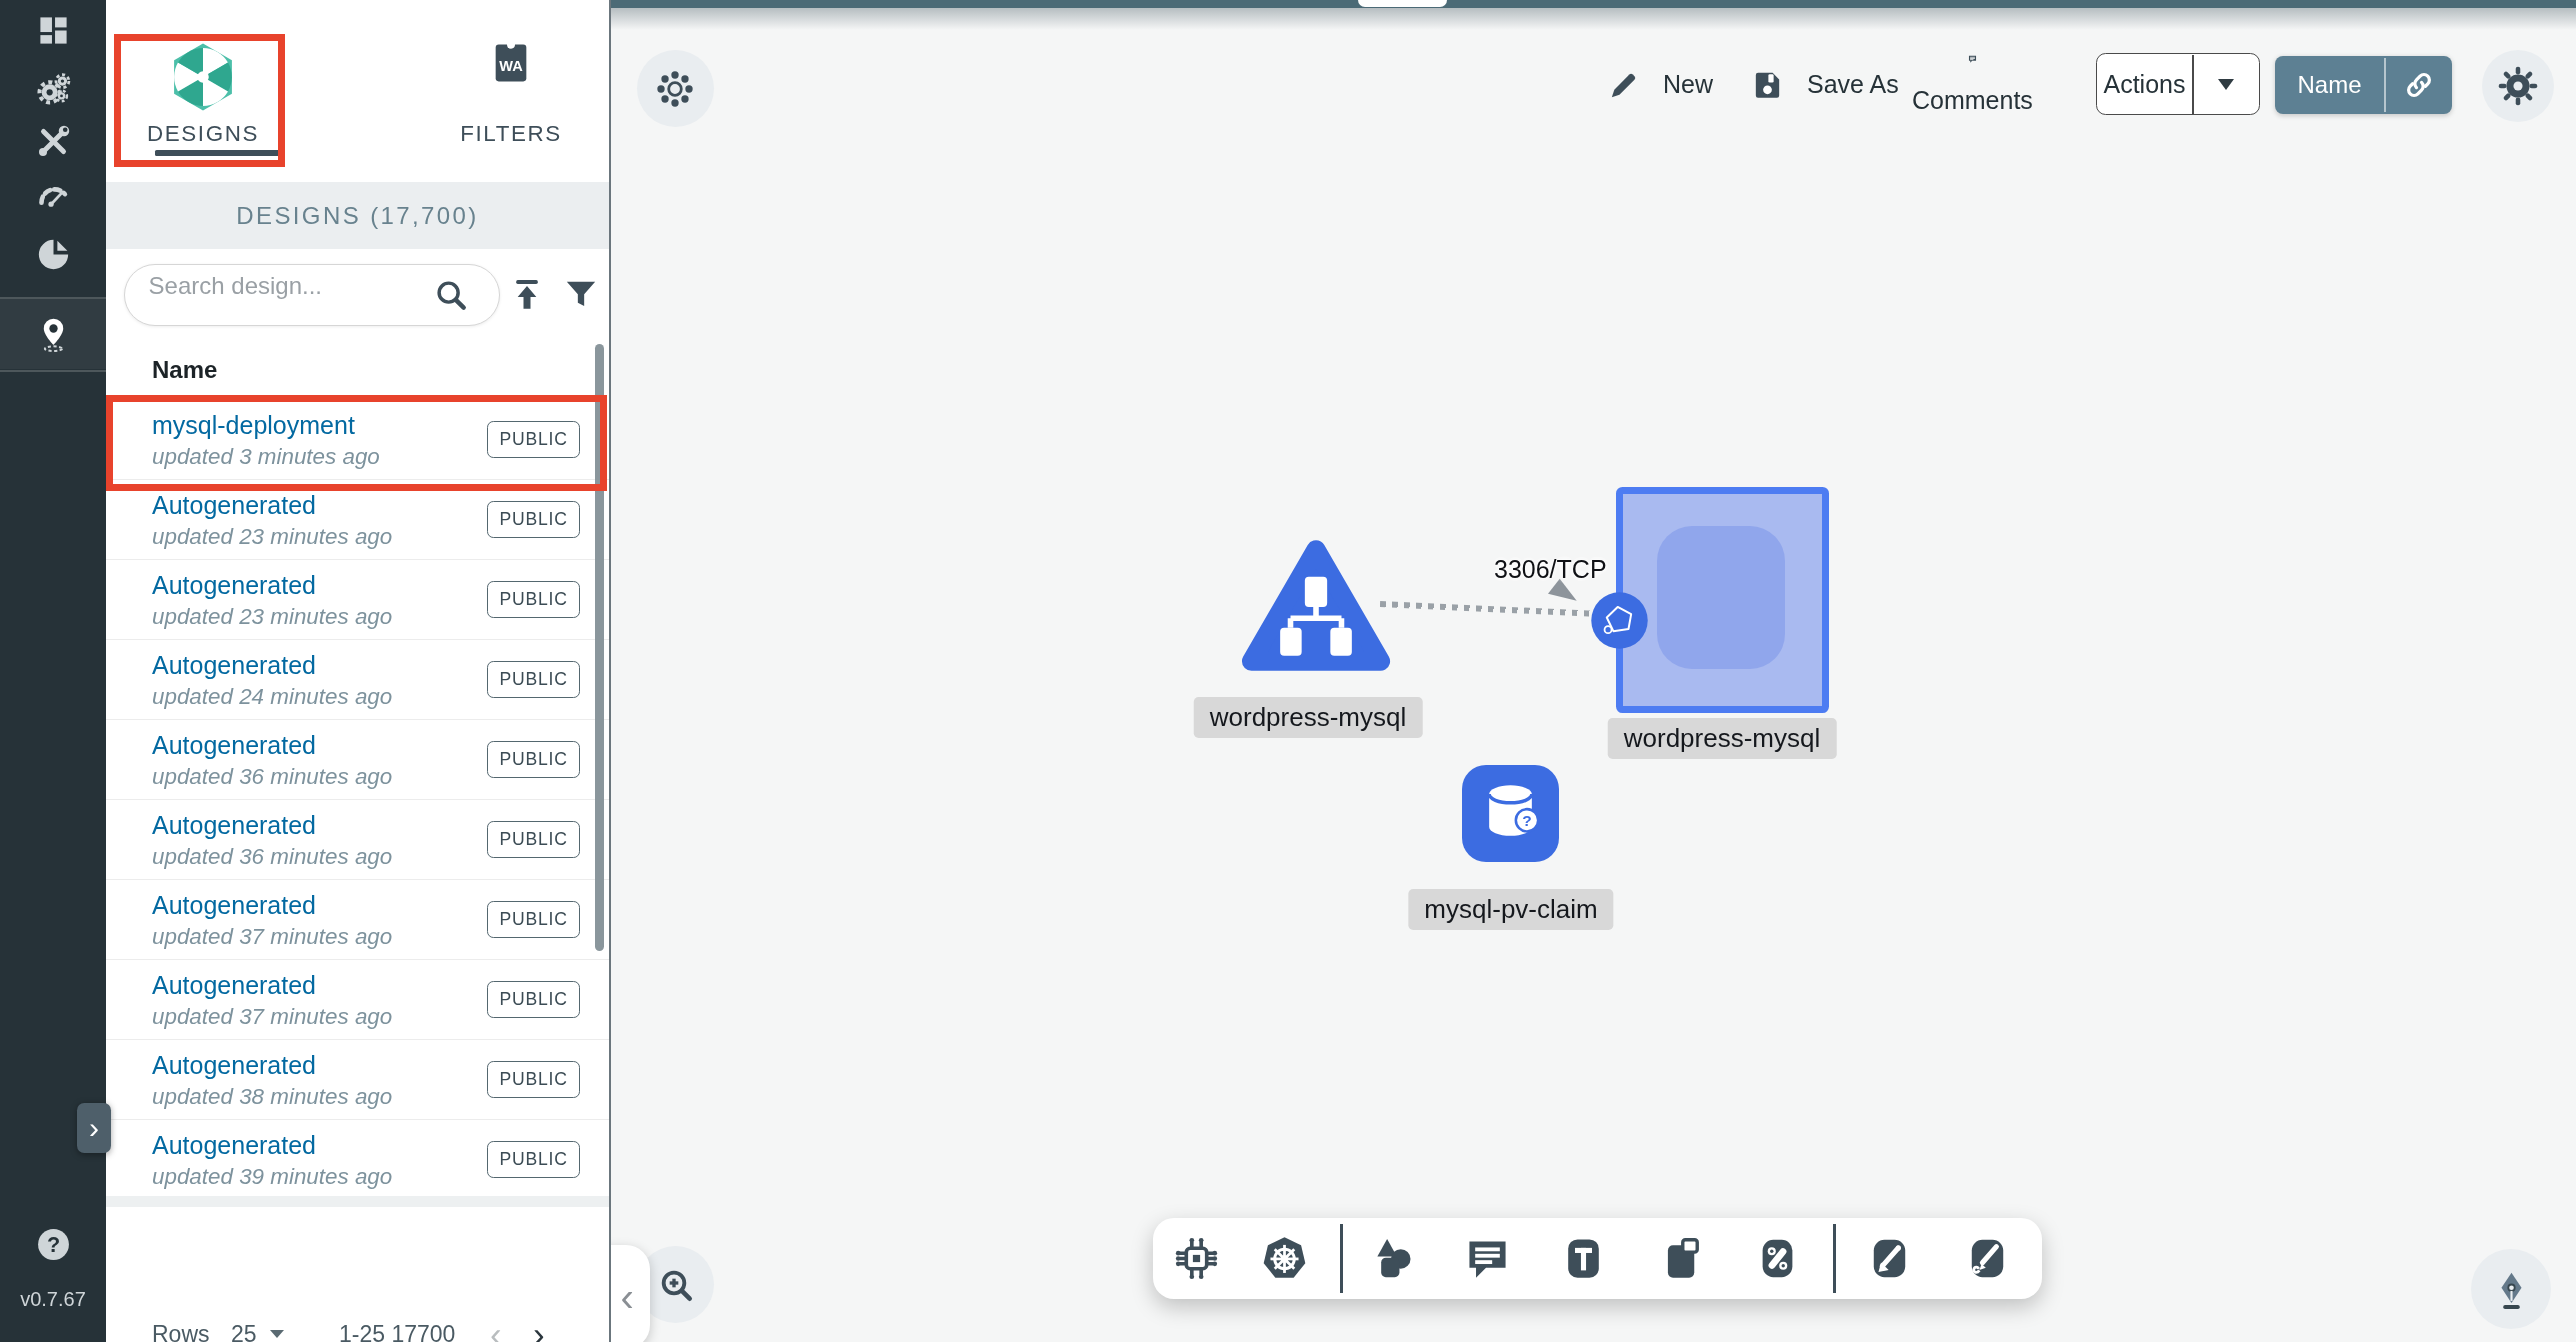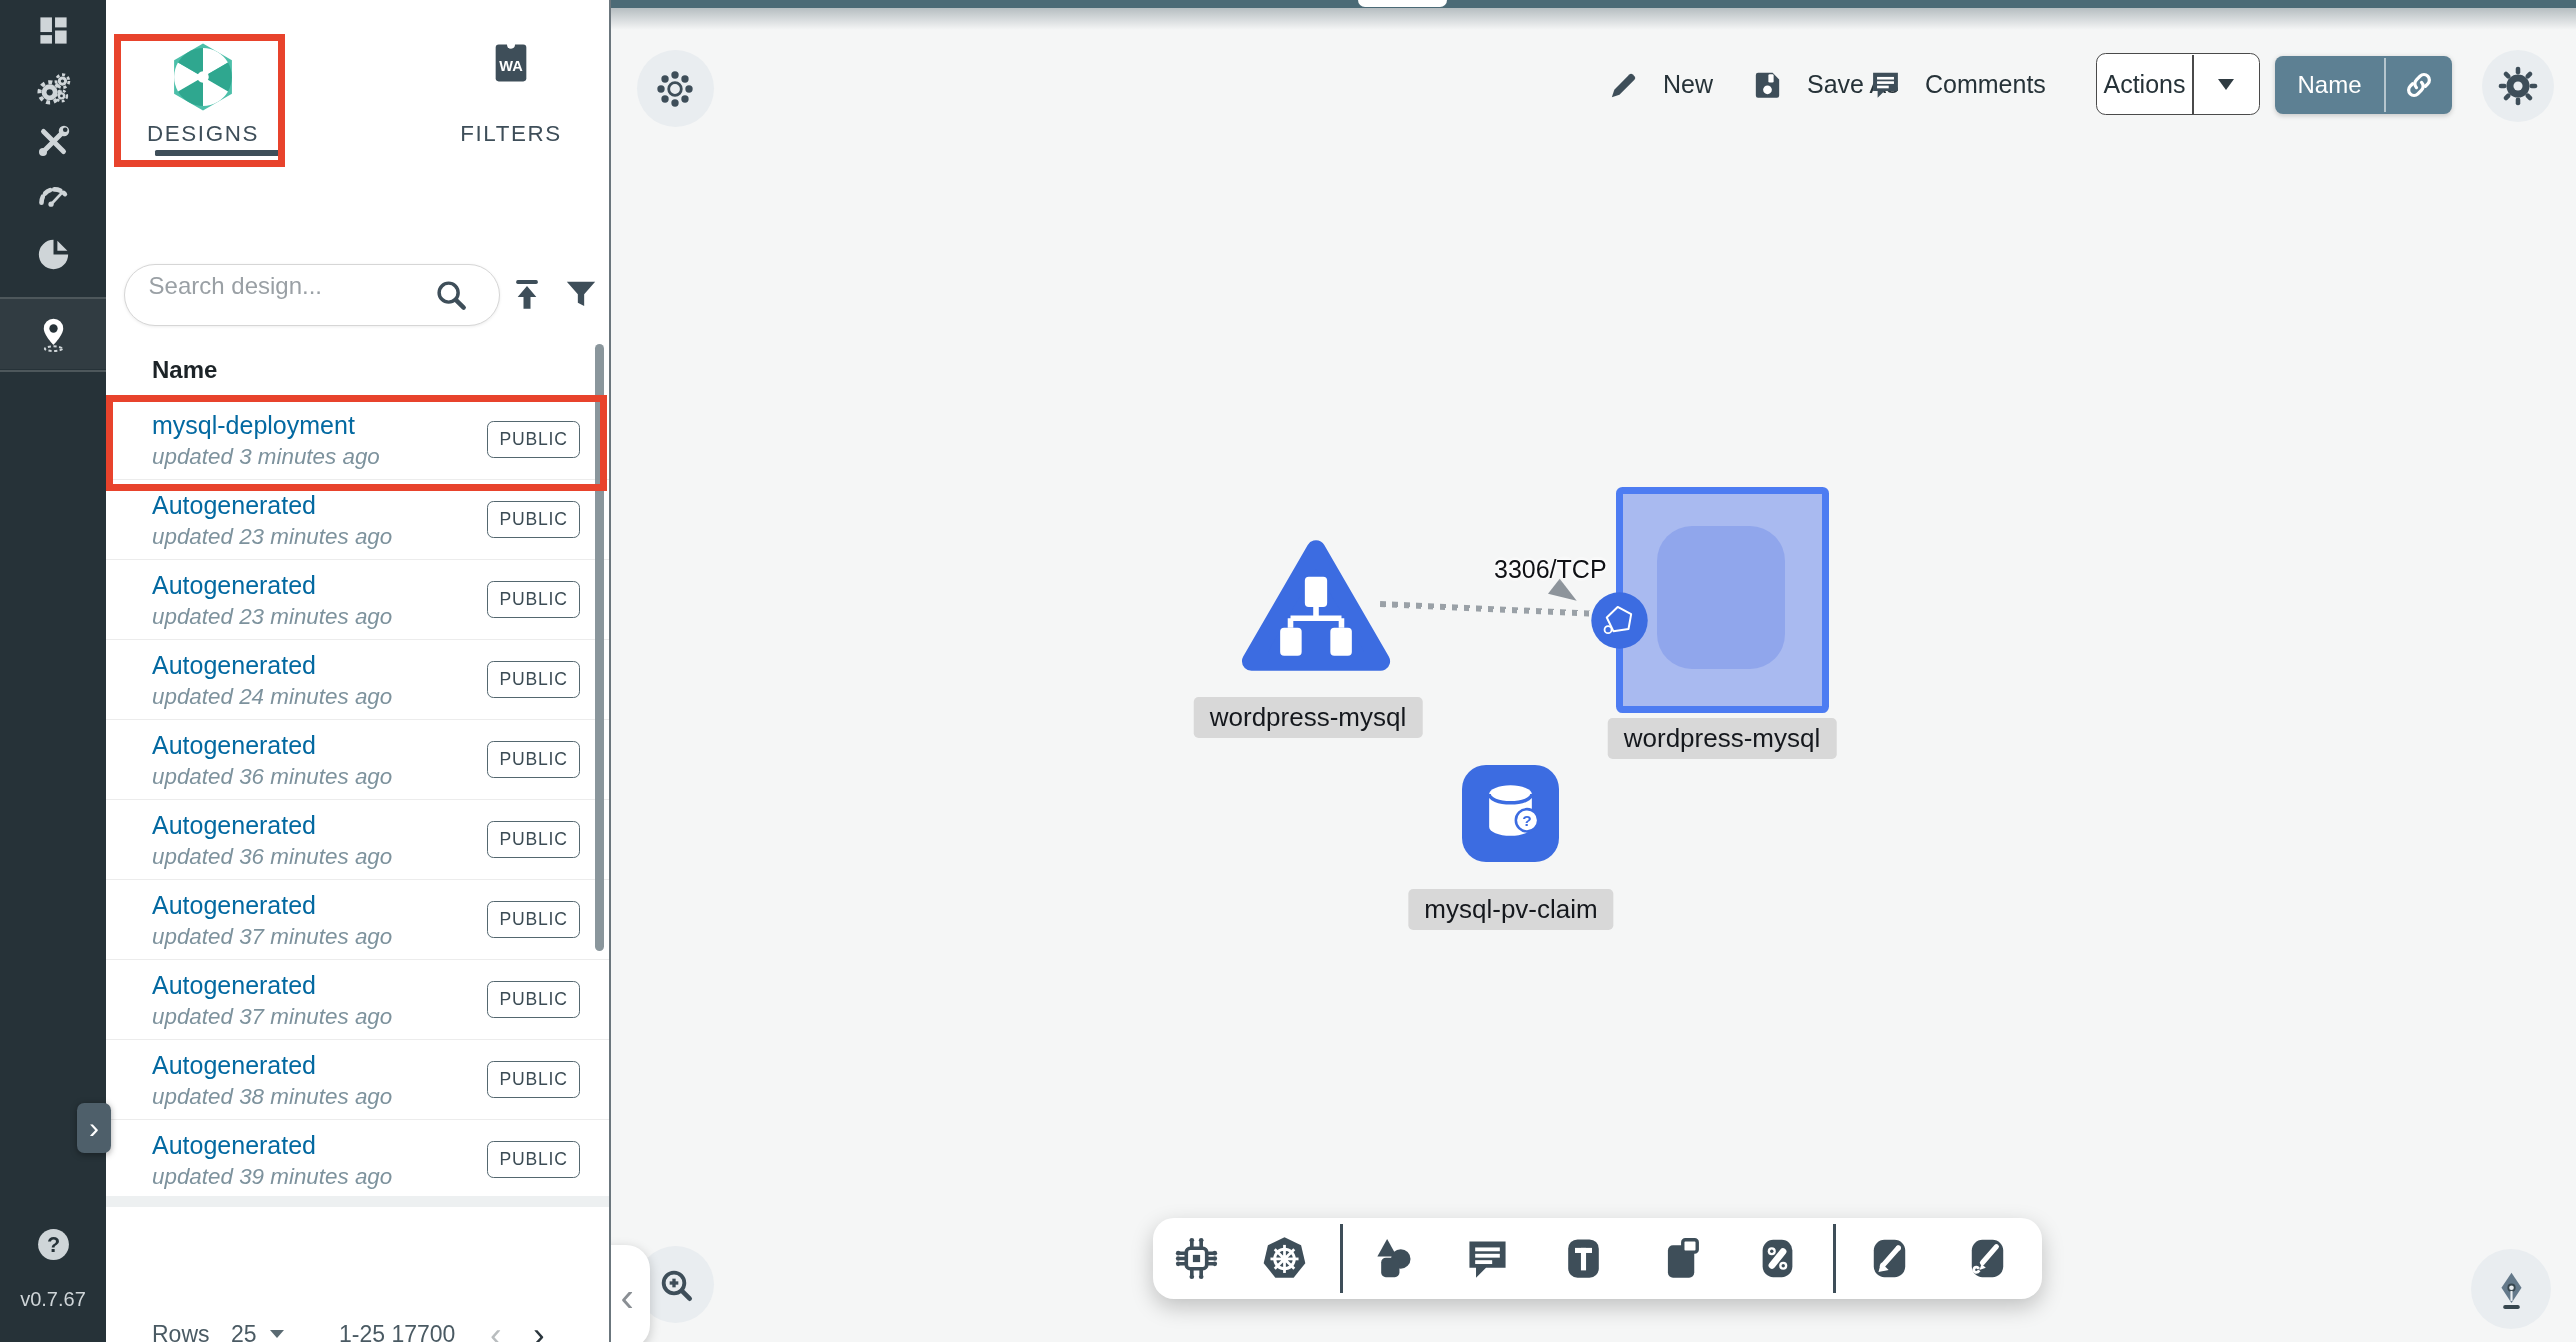--- a/index.html
+++ b/index.html
@@ -199,20 +199,21 @@
       <svg class="tab-icon" width="46" height="46" viewBox="0 0 24 24">
         <rect x="4" y="2.4" width="16" height="19.2" rx="1.6" fill="#3e4e59"></rect>
         <circle cx="12" cy="2.4" r="2.1" fill="#fff"></circle>
         <text x="12" y="16.4" text-anchor="middle" font-size="7.6" font-weight="bold" fill="#fff">WA</text>
       </svg>
       <div class="tab-label">FILTERS</div>
     </div>
 
     <div class="hl-box" style="left:8px;top:34px;width:171px;height:133px;box-sizing:border-box;"></div>
 
+    <div class="list-header">DESIGNS (17,700)</div>
 
     <input class="search" type="text" placeholder="Search design..." style="">
     <svg class="search-glass" viewBox="0 0 24 24">
       <circle cx="10.5" cy="10.5" r="6" fill="none" stroke="#3e4e59" stroke-width="2.2"></circle>
       <line x1="15.2" y1="15.2" x2="20" y2="20" stroke="#3e4e59" stroke-width="2.8" stroke-linecap="round"></line>
     </svg>
     <svg class="panel-tool" style="left:401px;" viewBox="0 0 24 24">
       <rect x="5.5" y="3" width="13" height="2.4" rx="1" fill="#3e4e59"></rect>
       <path d="M12 6.6l5.6 6.6h-3.5v7h-4.2v-7H6.4z" fill="#3e4e59"></path>
     </svg>
@@ -322,21 +323,21 @@
 
     <div class="tb-group" style="left:1139px;">
       <svg width="35" height="35" viewBox="0 0 24 24">
         <path d="M4 5.5A1.5 1.5 0 0 1 5.5 4h10L20 8.5v11a1.5 1.5 0 0 1-1.5 1.5h-13A1.5 1.5 0 0 1 4 19.5z" fill="#3e4e59"></path>
         <rect x="12.6" y="5" width="3.6" height="5.6" rx="0.9" fill="#fff"></rect>
         <circle cx="12" cy="15.6" r="3" fill="#fff"></circle>
       </svg>
       <span class="tb-label">Save As</span>
     </div>
 
-    <div class="tb-group" style="left:1257px;">
+    <div class="tb-group" style="left:1301px;flex-direction:column;">
       <svg width="35" height="35" viewBox="0 0 24 24">
         <path d="M3.5 4h17v12.4h-9.2L6.6 21v-4.6H3.5z" fill="#3e4e59"></path>
         <g fill="#fff">
             <rect x="6.2" y="6.8" width="11.6" height="1.8"></rect>
             <rect x="6.2" y="9.8" width="11.6" height="1.8"></rect>
         <rect x="6.2" y="12.8" width="8" height="1.8"></rect>
           </g>
       </svg>
       <span class="tb-label">Comments</span>
     </div>

